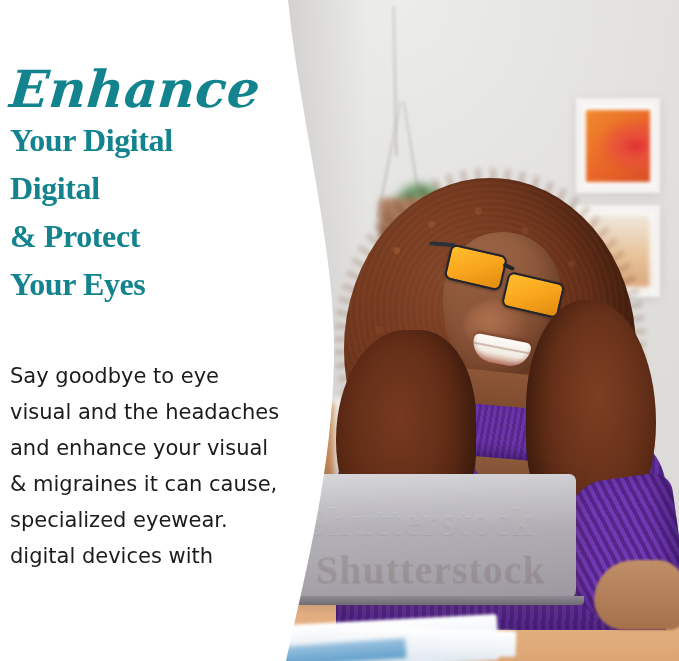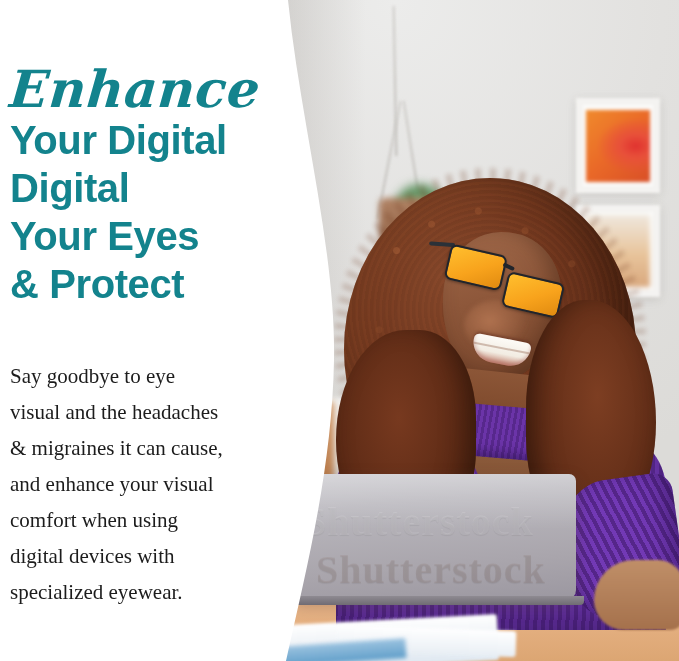--- a/index.html
+++ b/index.html
@@ -258,31 +258,31 @@
   .headline { position:absolute; left:10px; top:62px; width:292px; }
   .h-script {
     font-family:"DejaVu Serif", serif;
     font-style:italic; font-weight:700;
     font-size:51px; line-height:54px;
     color:#13838d; letter-spacing:.5px;
     transform:skewX(-5deg);
     display:block;
   }
   .h-line {
-    font-family:Liberation Sans, sans-serif;
-    font-weight:700; font-size:40px; line-height:48px;
+    font-family:Liberation Serif, serif;
+    font-weight:700; font-size:32px; line-height:48px;
     color:#13838d; letter-spacing:-.4px; display:block;
     white-space:nowrap;
   }
   .body-copy {
     position:absolute; left:10px; top:358px; width:288px;
     font-family:"DejaVu Sans", sans-serif;
     font-size:21px; line-height:36px; color:#1c1c1c; font-weight:400;
   }
-  .body-copy p { margin:0;font-family:Liberation Serif, serif; }
+  .body-copy p { margin:0; }
 </style>
 </head>
 <body>
 
 <div id="stage">
 
   <div class="photo-layer">
     <div class="photo">
 
       <div class="wall"></div>
@@ -349,28 +349,27 @@
   <svg class="curve-mask" width="679" height="661" viewBox="0 0 679 661" aria-hidden="true">
     <path d="M0,0 L288,0 C300,120 336,250 334,360 C332,470 306,570 286,661 L0,661 Z" fill="#ffffff"></path>
   </svg>
 
   <div class="text-panel">
 
     <div class="headline">
       <span class="h-script">Enhance</span>
       <span class="h-line">Your Digital</span>
       <span class="h-line">Digital</span>
+      <span class="h-line">&amp; Protect</span>
       <span class="h-line">Your Eyes</span>
-      <span class="h-line">&amp; Protect</span>
     </div>
 
     <div class="body-copy">
       <p>Say goodbye to eye</p>
       <p>visual and the headaches</p>
+      <p>and enhance your visual</p>
       <p>&amp; migraines it can cause,</p>
-      <p>and enhance your visual</p>
-      <p>comfort when using</p>
+      <p>specialized eyewear.</p>
       <p>digital devices with</p>
-      <p>specialized eyewear.</p>
     </div>
 
   </div>
 </div>
 
 </body></html>

